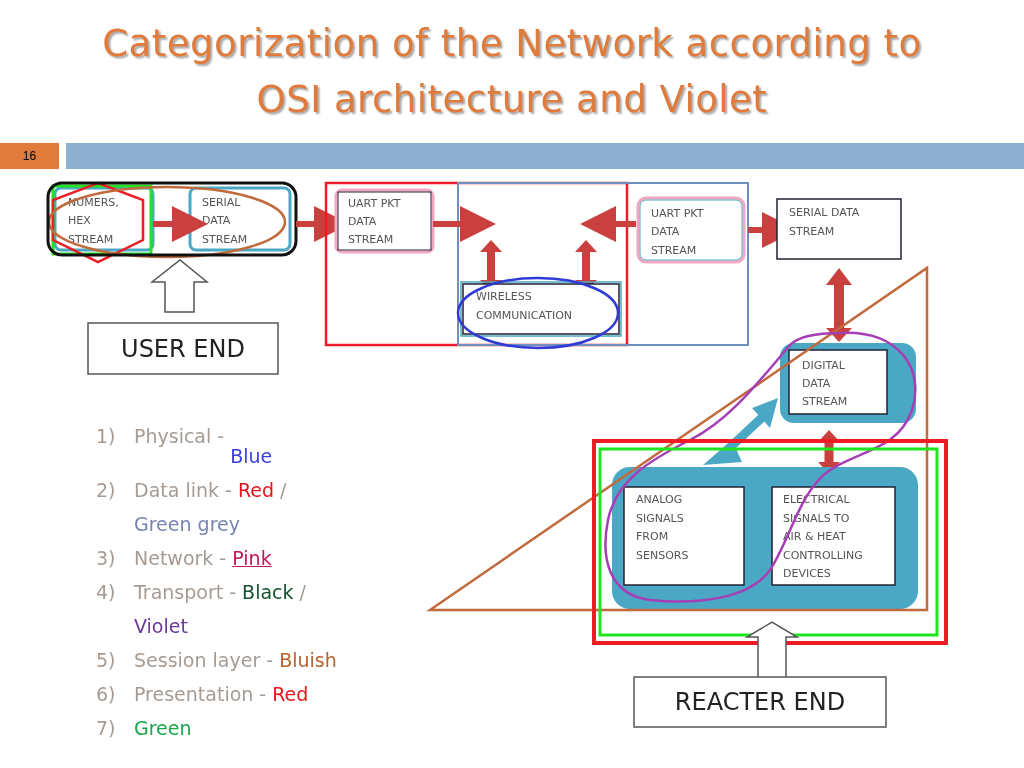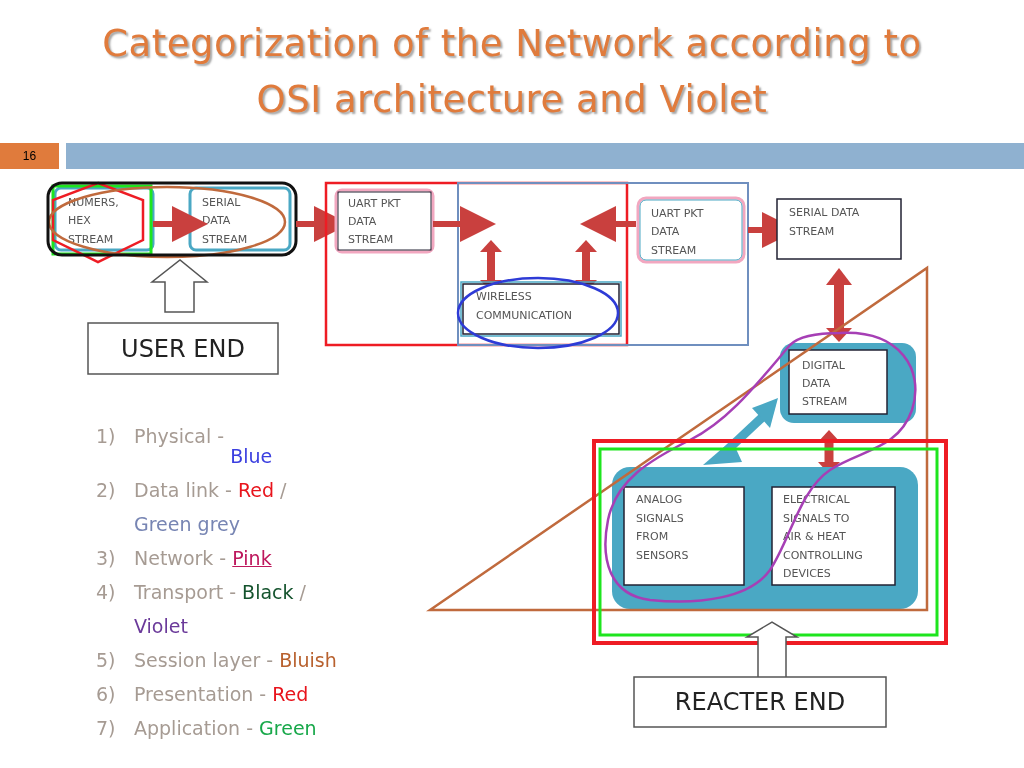--- a/index.html
+++ b/index.html
@@ -188,16 +188,15 @@
     <span style="white-space: pre;">Session layer - </span>
     <span class="cn" style="color: rgb(184, 97, 46); white-space: pre;">Bluish</span>
   </div>
   <div class="row">
     <span class="num" style="white-space: pre;">6)</span>
     <span style="white-space: pre;">Presentation - </span>
     <span class="cn" style="color: rgb(232, 20, 28); white-space: pre;">Red</span>
   </div>
   <div class="row">
     <span class="num" style="white-space: pre;">7)</span>
-    <span style="white-space: pre;">Application - </span>
     <span class="cn" style="color: rgb(24, 168, 74); white-space: pre;">Green</span>
   </div>
 </div>
 
 </body></html>

